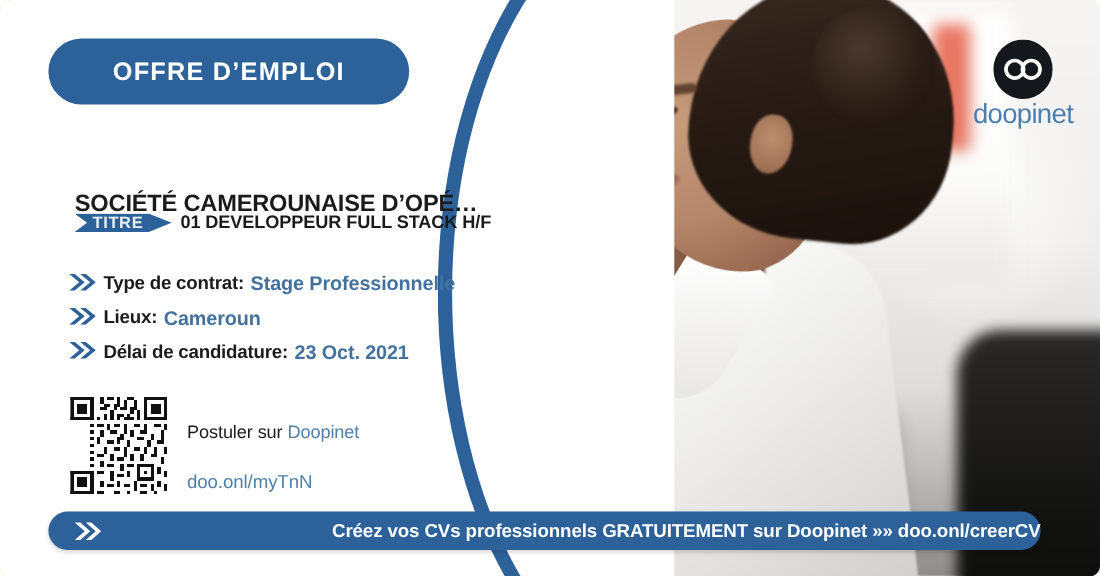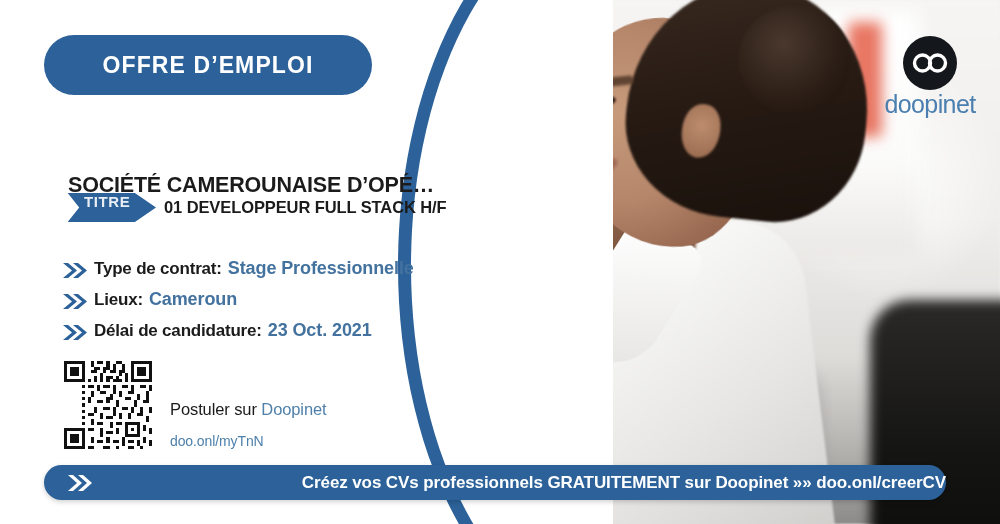--- a/index.html
+++ b/index.html
@@ -10,20 +10,21 @@
   body {
     font-family: "Liberation Sans", sans-serif;
     -webkit-font-smoothing: antialiased;
   }
   #poster {
     position: relative;
     width: 1000px;
     height: 524px;
     overflow: hidden;
     background: #bef264;
+    border-radius: 10px;
   }
 
   
   .photo {
     position: absolute;
     left: 470px;
     top: 0;
     width: 530px;
     height: 524px;
     overflow: hidden;
@@ -262,21 +263,21 @@
   .titre-row {
     position: absolute;
     left: 60px;
     top: 193px;
     display: flex;
     align-items: center;
   }
   .titre-badge {
     position: relative;
     width: 96px;
-    height: 29px;
+    height: 17px;
     background: #2c6299;
     clip-path: polygon(0% 0%, 8% 0%, 20% 50%, 8% 100%, 0% 100%,
                        12% 100%, 78% 100%, 100% 50%, 78% 0%, 12% 0%);
     display: flex;
   }
   .titre-badge-label {
     color: #e9eef4;
     font-size: 15px;
     font-weight: bold;
     letter-spacing: .6px;
@@ -292,21 +293,21 @@
   }
 
   .info-list {
     position: absolute;
     left: 62px;
     top: 248px;
     width: 420px;
   }
   .info-row {
     display: flex;
-    align-items: flex-end;
+    align-items: flex-start;
     height: 31px;
     white-space: nowrap;
   }
   .chev {
     flex: 0 0 auto;
     width: 26px;
     height: 17px;
     margin-right: 6px;
     color: #2c6299;
   }
@@ -343,22 +344,22 @@
   }
   .apply-line1 {
     font-size: 16.5px;
     color: #1b1b1b;
     letter-spacing: -0.1px;
   }
   .apply-line1 .brand {
     color: #4e80ab;
   }
   .apply-line2 {
-    margin-top: 14px;
-    font-size: 14px;
+    margin-top: 26px;
+    font-size: 17px;
     color: #4e80ab;
     letter-spacing: -0.1px;
   }
 
   
   .cta {
     position: absolute;
     left: 44px;
     top: 465px;
     width: 902px;

